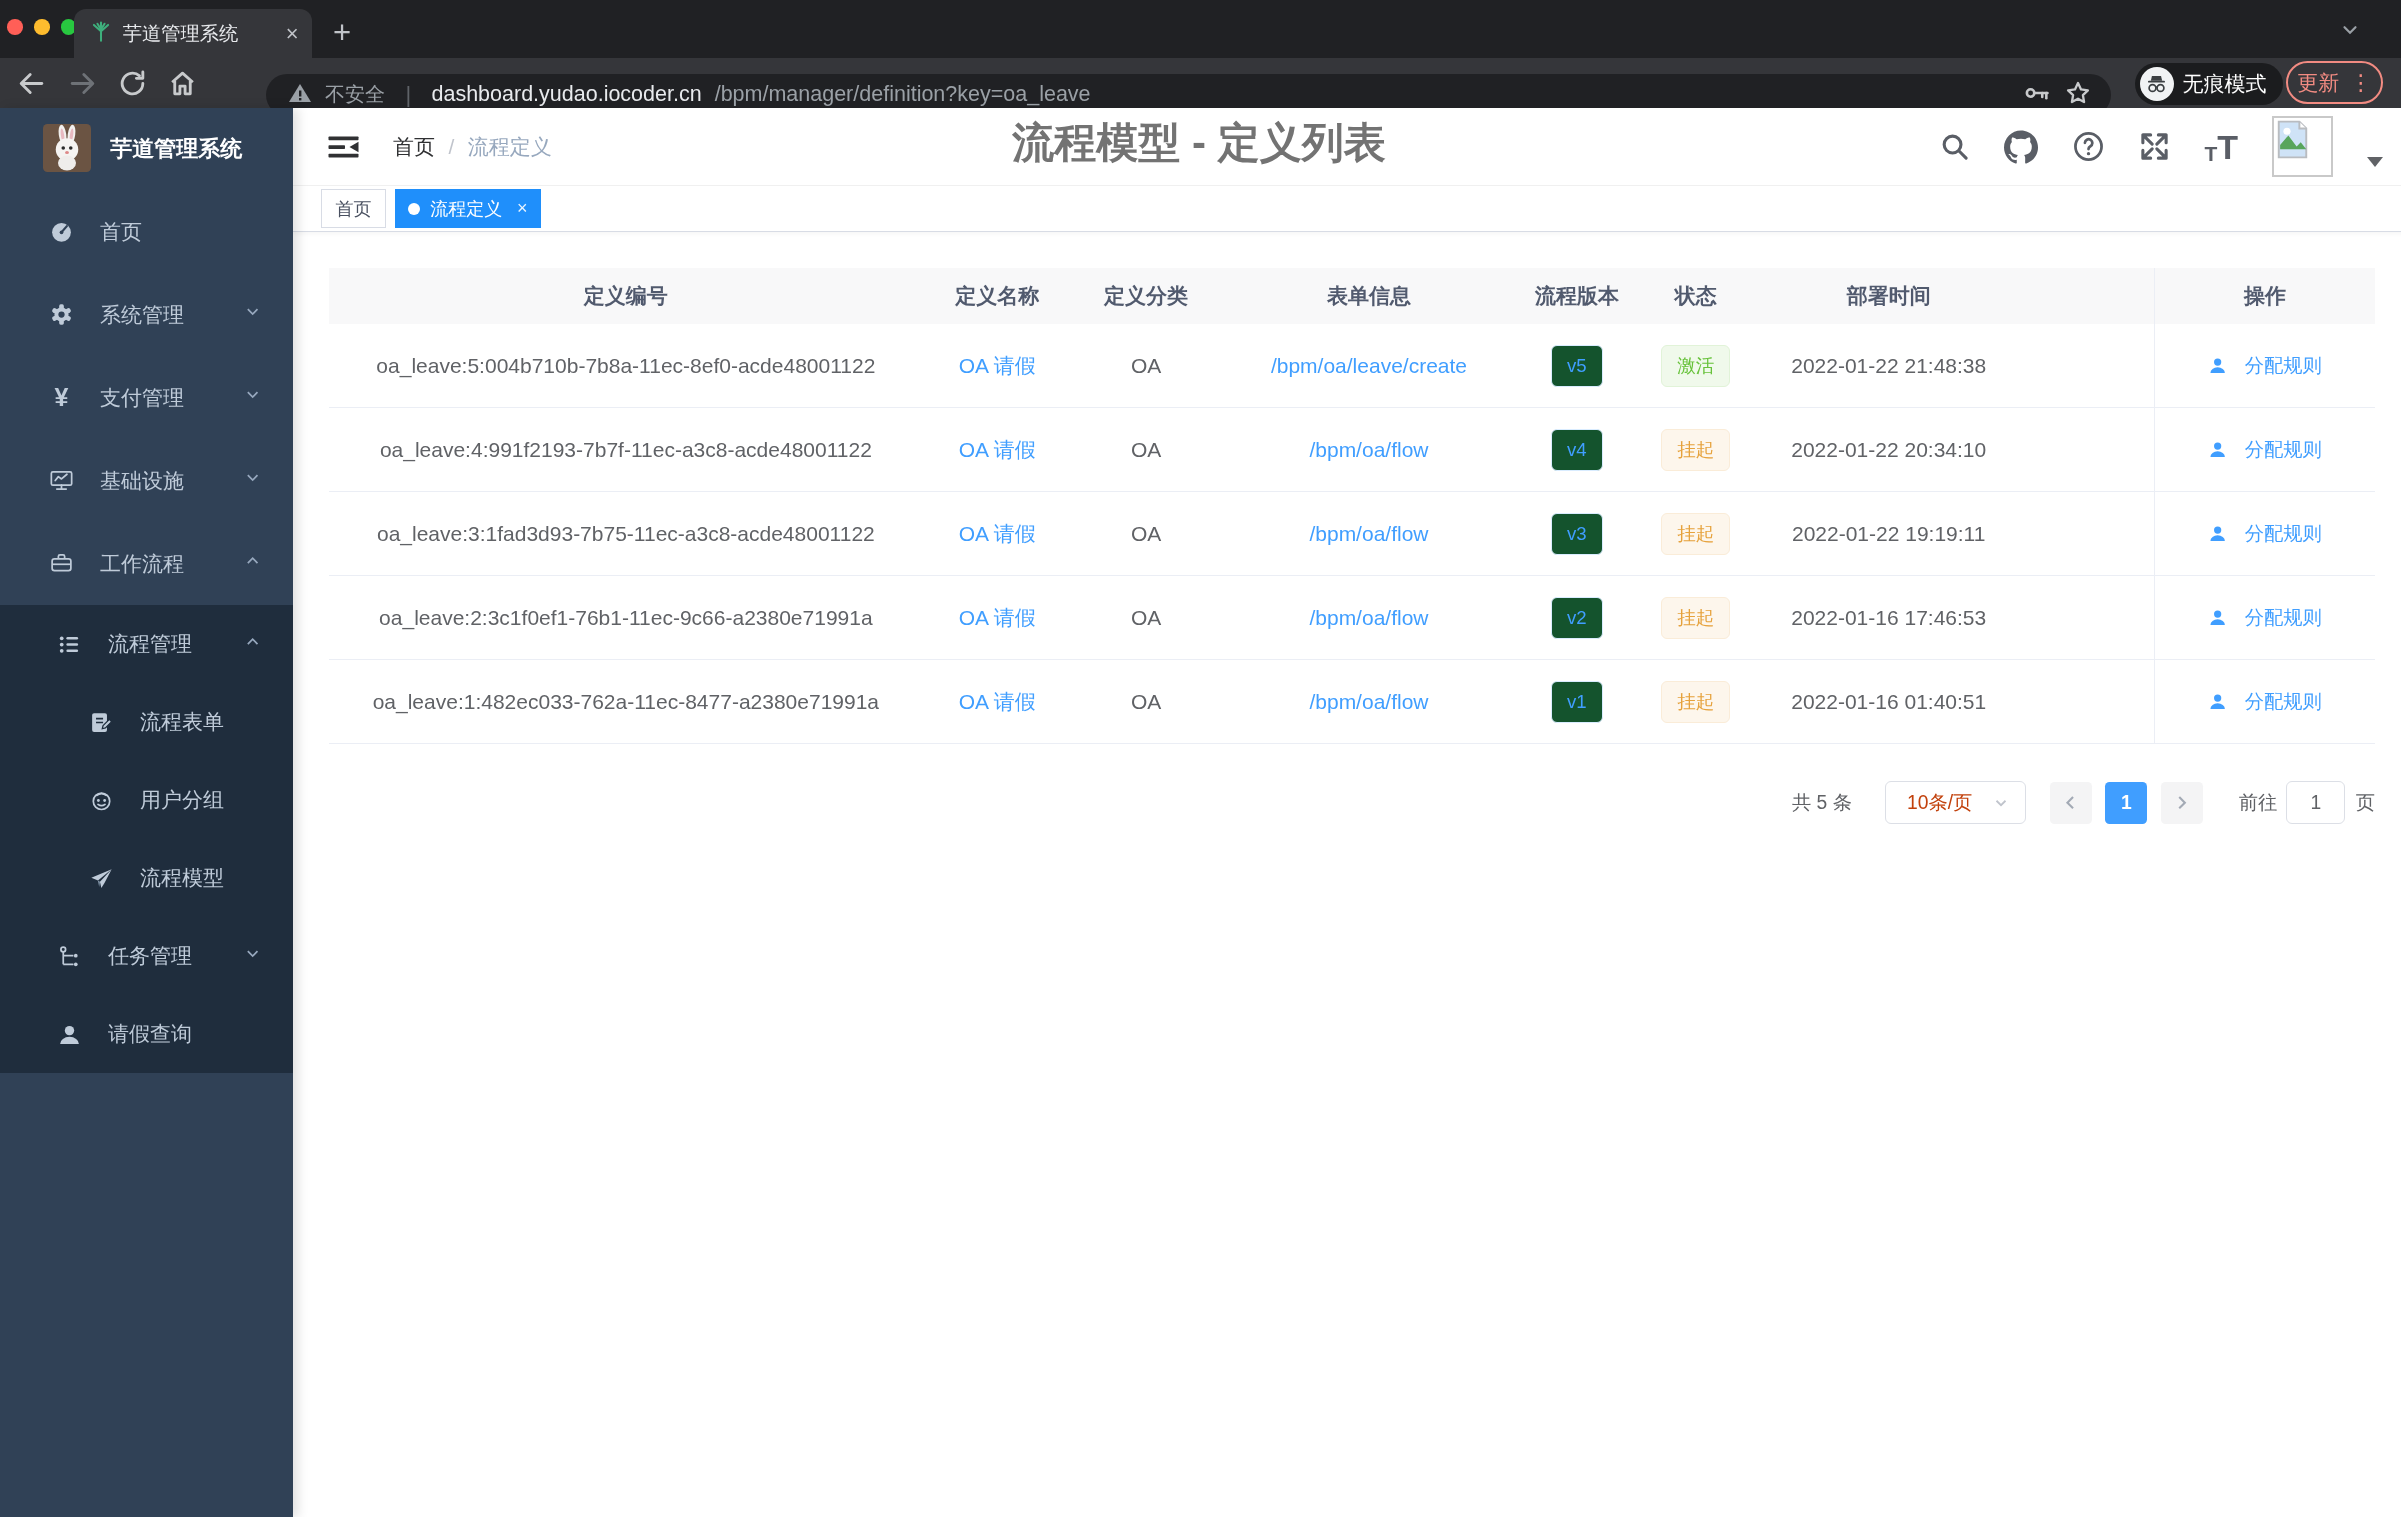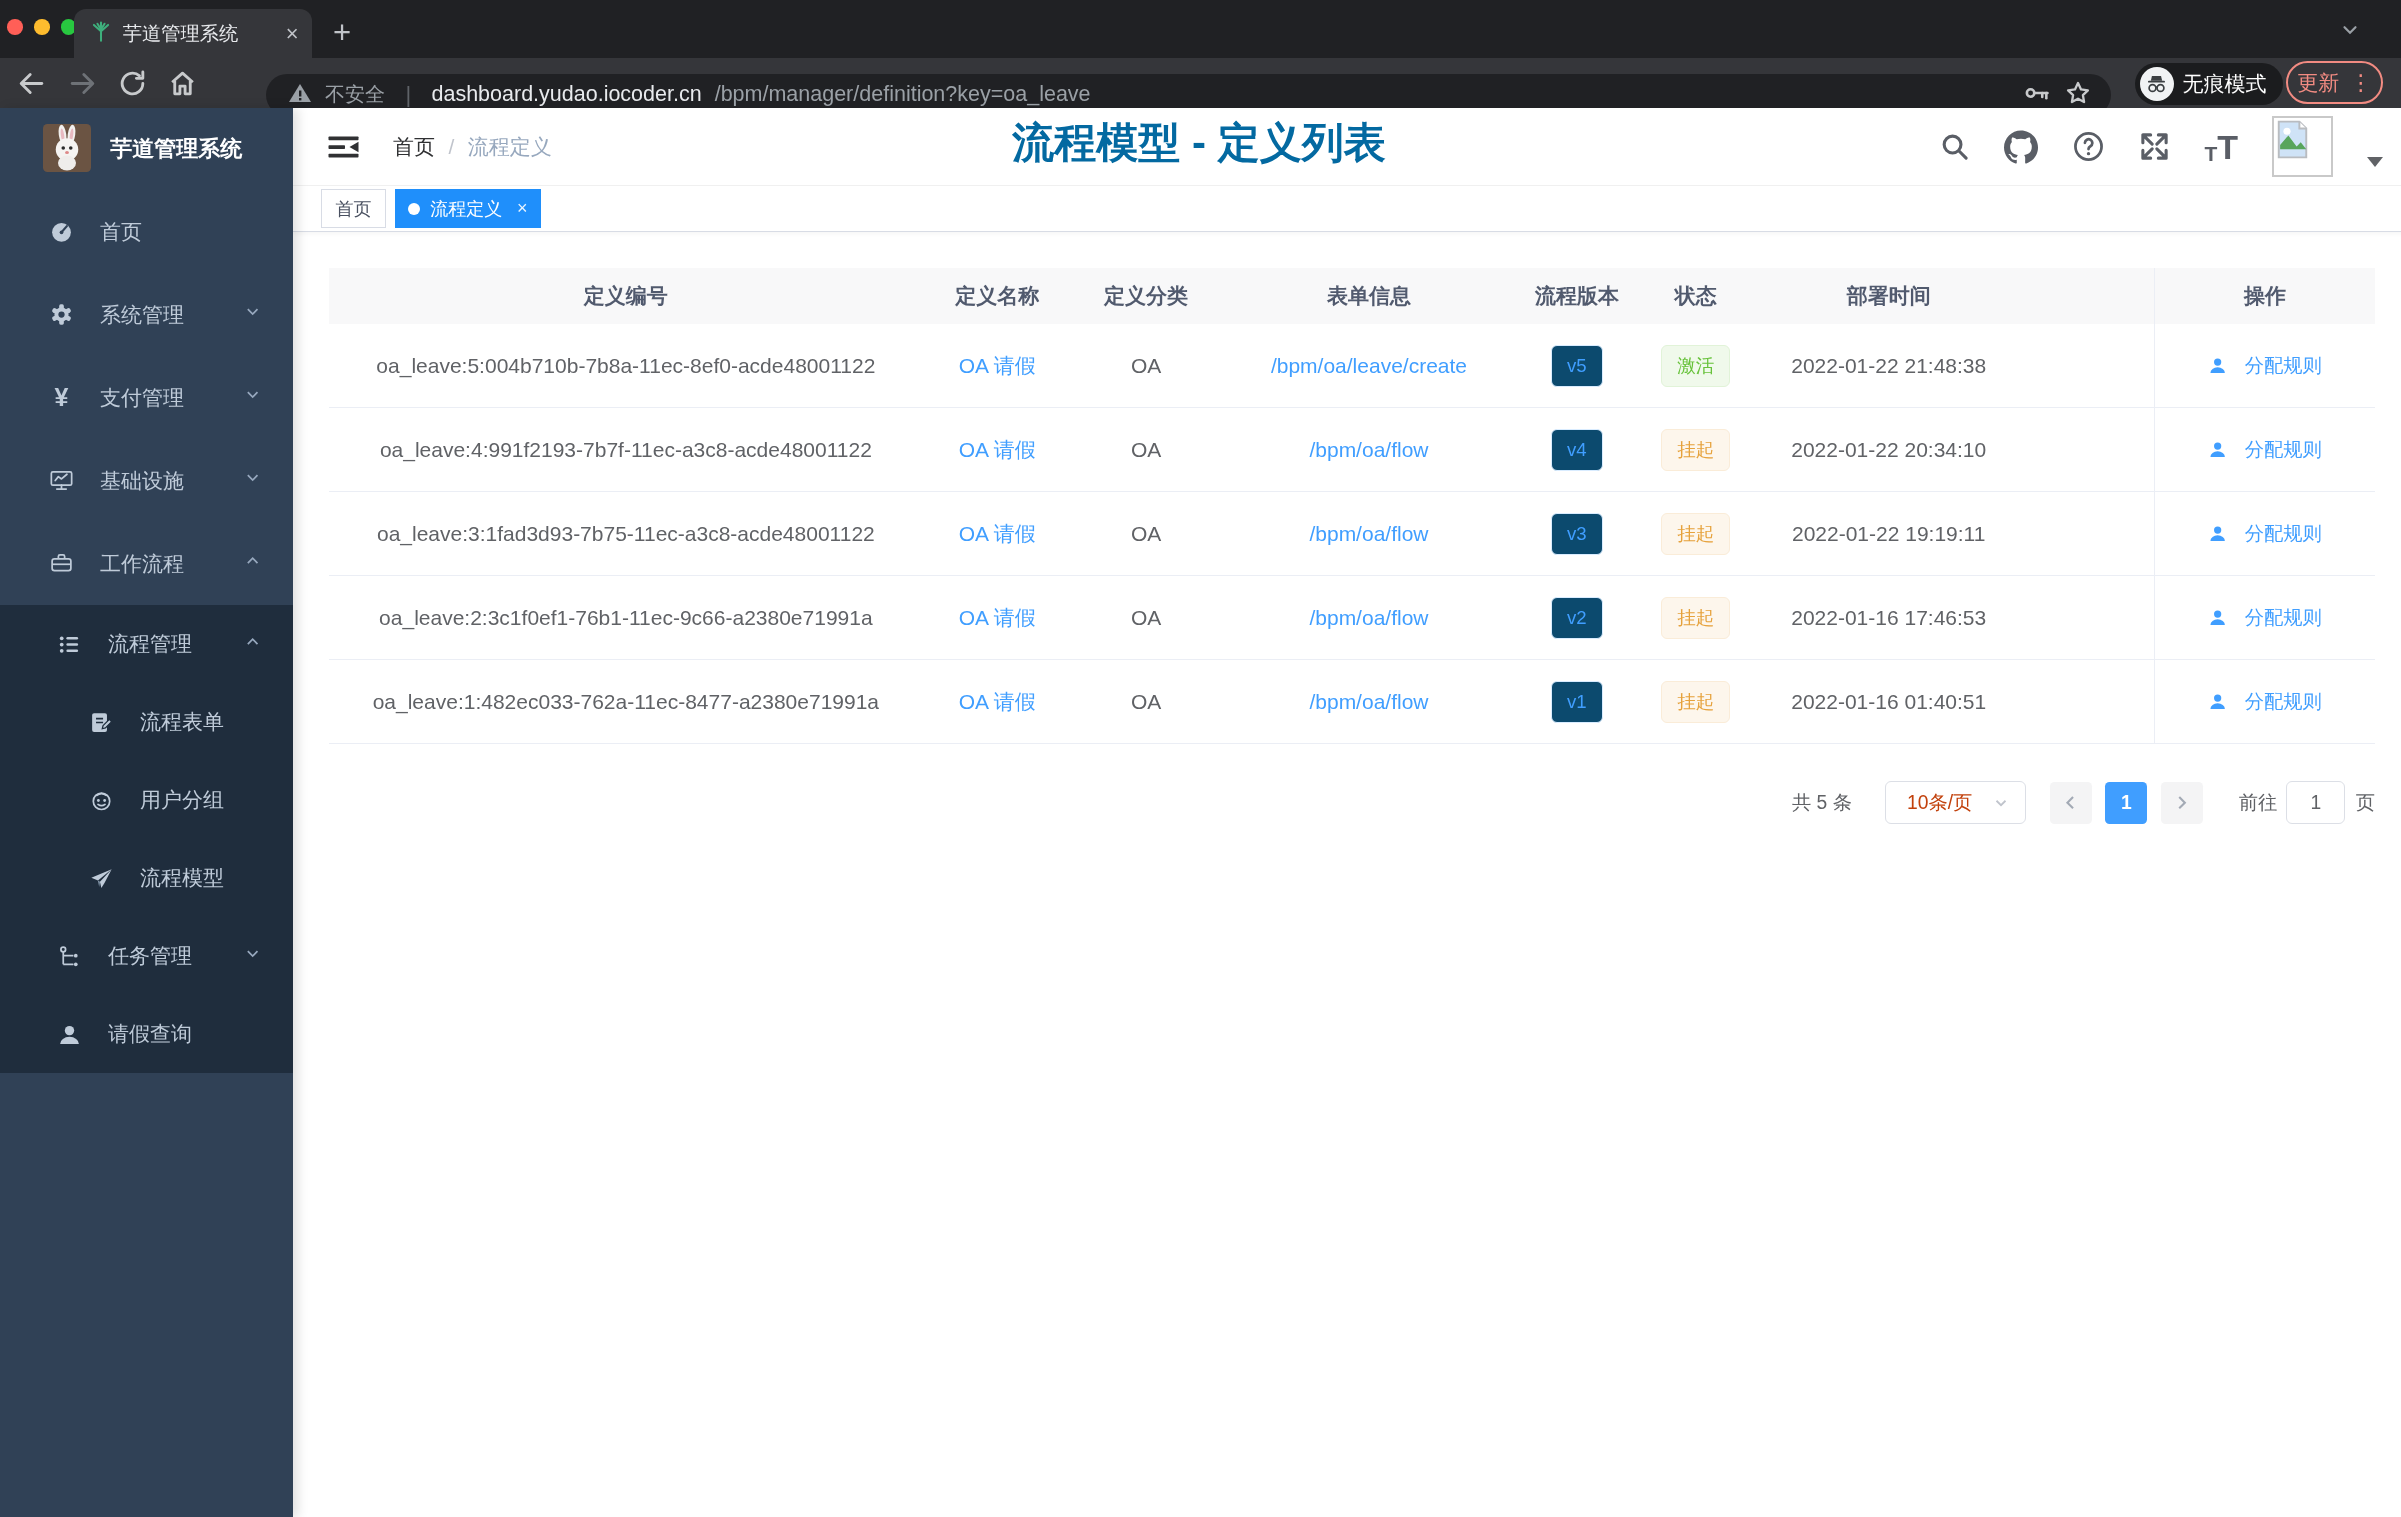--- a/index.html
+++ b/index.html
@@ -61,21 +61,21 @@
   .main { flex:1; position:relative; background:#fff; }
 
   
   .navbar { height:78px; display:flex; align-items:center; border-bottom:0.7px solid #f0f0f0; position:relative; }
   .fold { margin-left:34px; color:#303133; display:flex; }
   .breadcrumb { margin-left:33px; font-size:21px; display:flex; gap:13.4px; align-items:center; }
   .bc-home { color:#303133; }
   .bc-sep { color:#c0c4cc; }
   .bc-cur { color:#97a8be; }
   .annotation { position:absolute; left:906px; top:7.4px; transform:translateX(-50%);
-                font-size:42px; font-weight:bold; color:#0369a1; white-space:nowrap; z-index:5; }
+                font-size:42px; font-weight:bold; color:#737373; white-space:nowrap; z-index:5; }
   .nav-right { margin-left:auto; display:flex; align-items:center; gap:34px; padding-right:25px; }
   .nico { color:#5a5e66; display:flex; align-items:center; }
   .tT { color:#5a5e66; font-weight:bold; display:flex; align-items:flex-end; line-height:1; }
   .tT .t-small { font-size:21px; } .tT .t-big { font-size:34px; }
   .avatar-box { width:61px; height:61px; border:2.2px solid #c9c9c9; background:#fff; position:relative; }
   .avatar-caret { width:0; height:0; border-left:8.2px solid transparent; border-right:8.2px solid transparent;
                   border-top:10.4px solid #606266; margin-top:30px; }
 
   
   .tagsbar { height:46px; display:flex; align-items:center; gap:9px; padding-left:28px;
@@ -92,21 +92,21 @@
   .thead { display:flex; height:56px; background:#f8f8f9; }
   .th { display:flex; align-items:center; justify-content:center; color:#515a6e;
         font-size:21px; font-weight:bold; }
   .tr { display:flex; height:84px; border-bottom:1.5px solid #ebeef5; background:#fff; }
   .td { display:flex; align-items:center; justify-content:center; font-size:21px; color:#606266; }
   .c1{width:594px}.c2{width:149px}.c3{width:149px}.c4{width:297px}.c5{width:119px}
   .c6{width:119px}.c7{width:267px}.cf{width:132px}.c8{width:221px;border-left:1.5px solid #ebeef5}
   .link { color:#409eff; cursor:pointer; }
   .badge { display:inline-flex; align-items:center; justify-content:center; height:42px;
            padding:0 15px; border-radius:6px; font-size:18.6px; }
-  .badge.ver { background:#0c4a6e; border:1.5px solid #d9ecff; color:#409eff; }
+  .badge.ver { background:#14532d; border:1.5px solid #d9ecff; color:#409eff; }
   .badge.ok  { background:#f0f9eb; border:1.5px solid #e1f3d8; color:#67c23a; }
   .badge.warn{ background:#fdf6ec; border:1.5px solid #faecd8; color:#e6a23c; }
   .action-link { display:flex; align-items:center; gap:17px; color:#409eff; font-size:19.3px; cursor:pointer; }
 
   
   .pager { margin-top:37px; width:2046px; display:flex; align-items:center; justify-content:flex-end;
            font-size:19.3px; color:#606266; }
   .pg-total { margin-right:33px; }
   .pg-size { width:141px; height:43px; border:1.5px solid #dcdfe6; border-radius:6px;
              display:flex; align-items:center; justify-content:space-between; padding:0 15px 0 21px;

